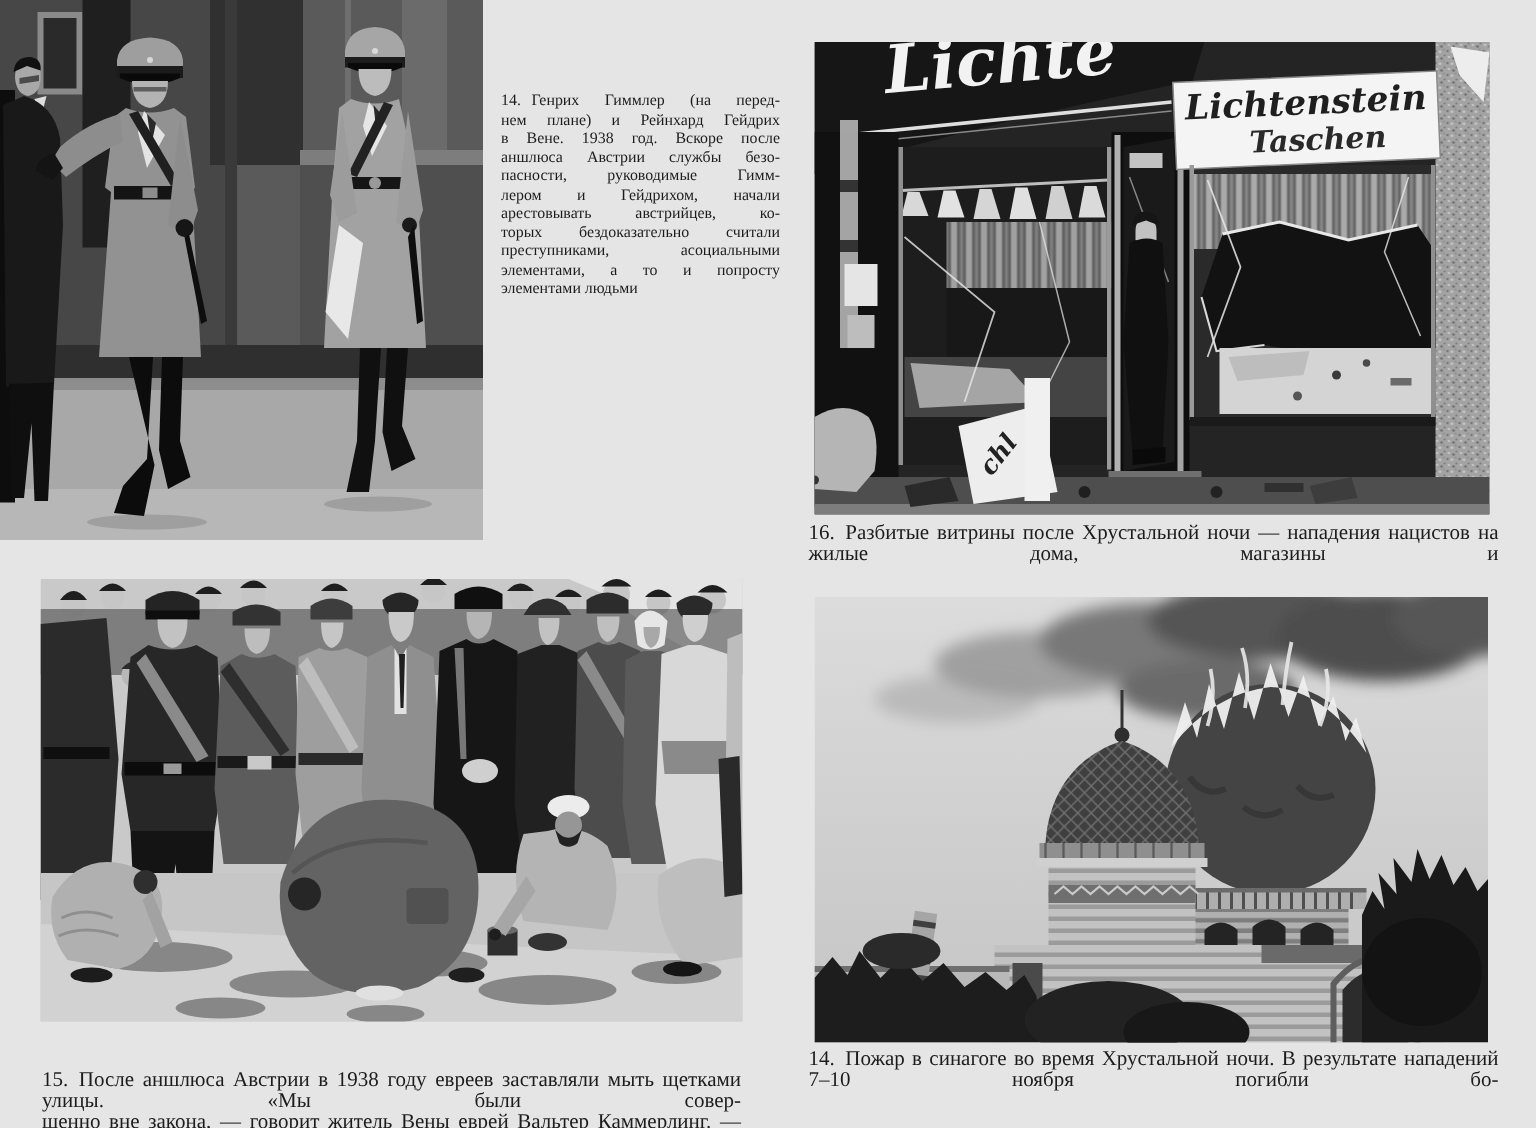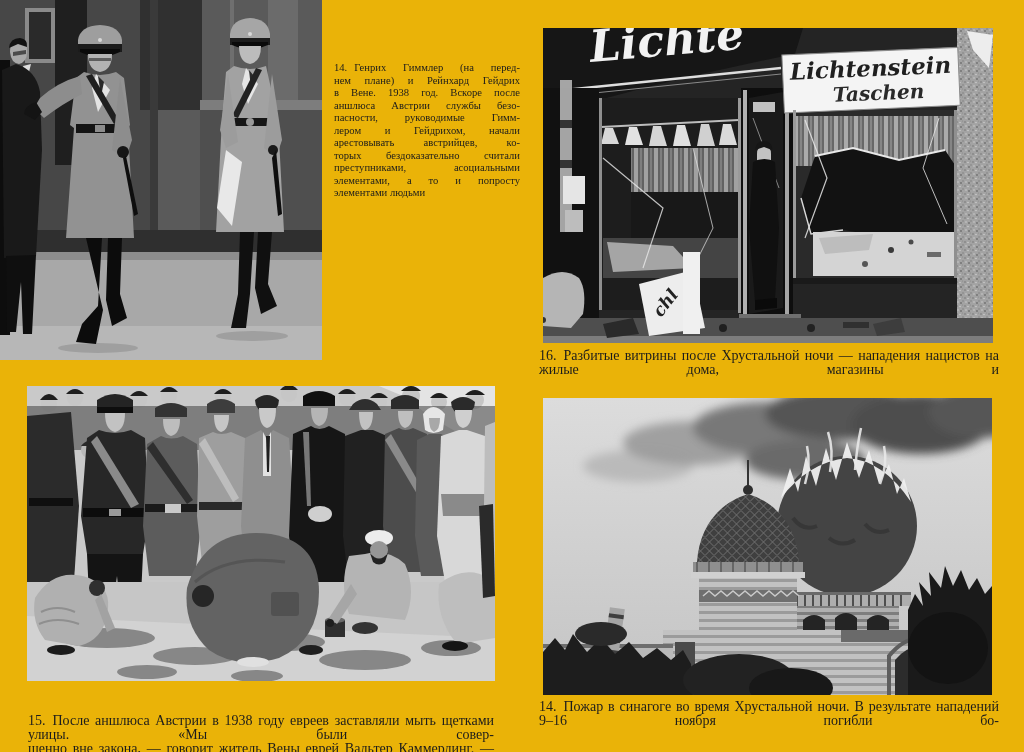--- a/index.html
+++ b/index.html
@@ -1,17 +1,17 @@
 <!DOCTYPE html>
 <html lang="ru"><head>
 <meta charset="utf-8">
 <style>
   html,body{margin:0;padding:0;}
   body{background:#ffffff;}
-  .page{position:relative;width:1024px;height:752px;background:#eab308;overflow:hidden;
+  .page{position:relative;width:1024px;height:752px;background:#e5e5e5;overflow:hidden;
         font-family:"Liberation Serif","DejaVu Serif",serif;}
   .photo{position:absolute;margin:0;padding:0;line-height:0;}
   .photo svg{display:block;}
   .caption{position:absolute;margin:0;color:#1c1c1c;
            white-space:pre-line;text-align:justify;text-align-last:justify;}
   .caption .num{margin-right:7px;}
   .caption .last{display:inline-block;white-space:nowrap;}
   .cap-narrow{font-size:10.6px;line-height:12.5px;width:186px;}
   .cap-wide{font-size:14px;line-height:14.2px;width:460px;}
   .cap-15{width:466px;margin-top:28px;}
@@ -467,16 +467,16 @@
         <path d="M365,297 L365,212 L372,196 L380,208 L376,184 L388,198 L386,174 L398,190 L402,168 L410,188 L418,172 L426,192 L434,180 L442,196 L449,188 L449,297 Z"></path>
         <path d="M0,297 L0,254 L12,240 L22,252 L30,236 L44,254 L58,240 L72,256 L86,244 L100,260 L114,250 L128,262 L140,252 L148,266 L150,297 Z" fill="#1d1d1d"></path>
         <ellipse cx="196" cy="282" rx="56" ry="26" fill="#222222"></ellipse>
         <ellipse cx="248" cy="290" rx="42" ry="20" fill="#181818"></ellipse>
         <ellipse cx="58" cy="236" rx="26" ry="12" fill="#2a2a2a"></ellipse>
         <ellipse cx="405" cy="250" rx="40" ry="36" fill="#131313"></ellipse>
       </g>
     </svg>
   </figure>
 
-  <p class="caption cap-wide" style="left:539px;top:700px"><span class="num">14.</span><span>Пожар в синагоге во время Хрустальной ночи. В результате нападений 9–16 ноября погибли бо-
+  <p class="caption cap-wide" style="left:539px;top:700px"><span class="num">14.</span><span>Пожар в синагоге во время Хрустальной ночи. В результате нападений 7–10 ноября погибли бо-
 </span></p>
 
 </div>
 
 </body></html>

